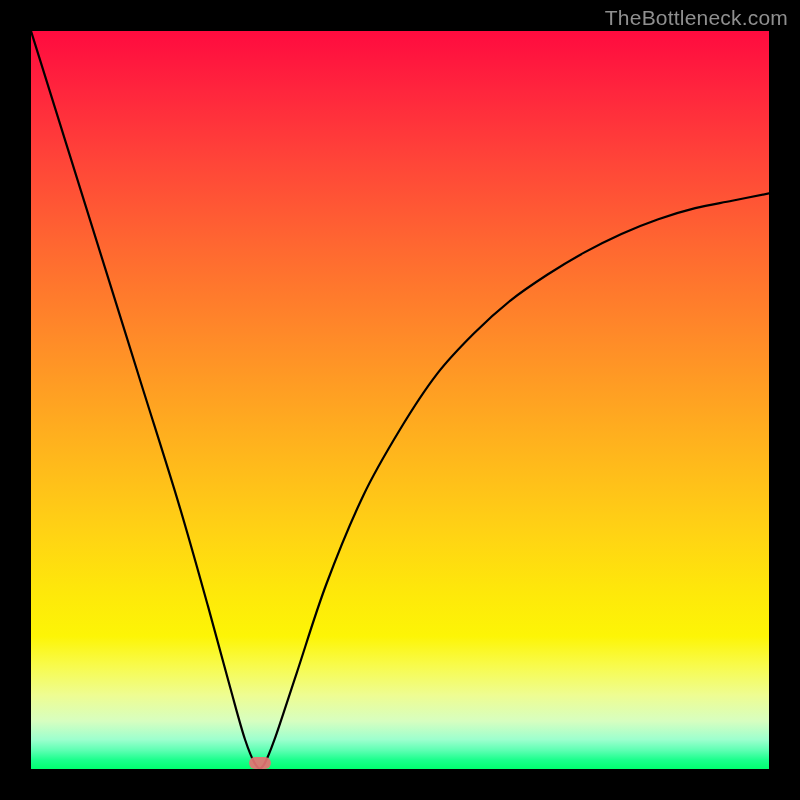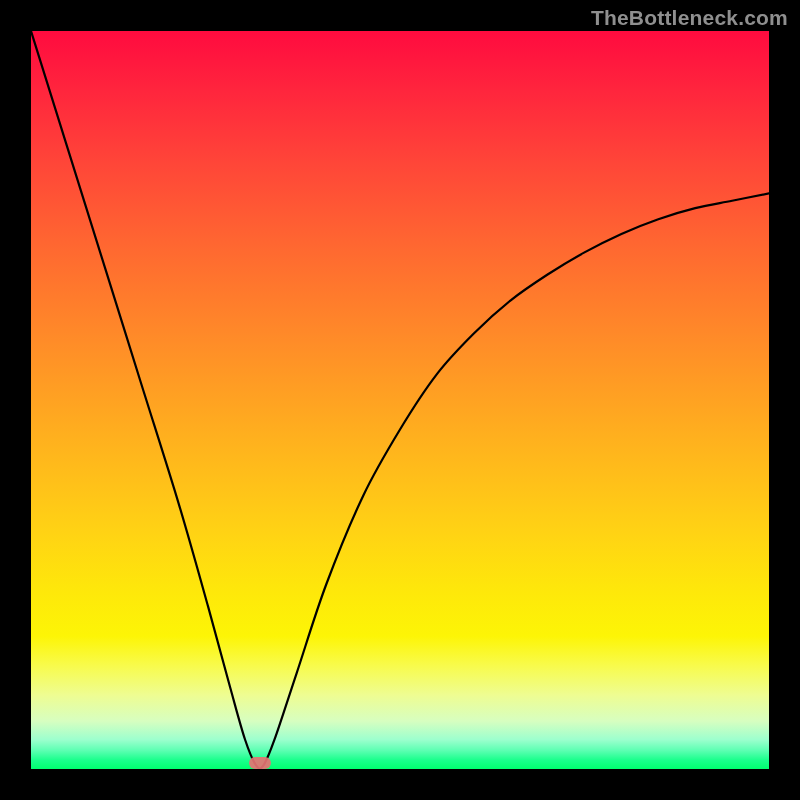--- a/index.html
+++ b/index.html
@@ -40,21 +40,21 @@
       #1aff8c 98.8%,
       #00ff6f 100%
     );
   }
   .watermark {
     position: absolute;
     top: 6px;
     right: 12px;
     color: #8f8f8f;
     font-size: 21px;
-    font-weight: 700;
+    font-weight: 400;
     letter-spacing: 0.2px;
     text-align: right;
   }
   svg.curve {
     position: absolute;
     inset: 0;
   }
   .marker {
     position: absolute;
     width: 22px;

